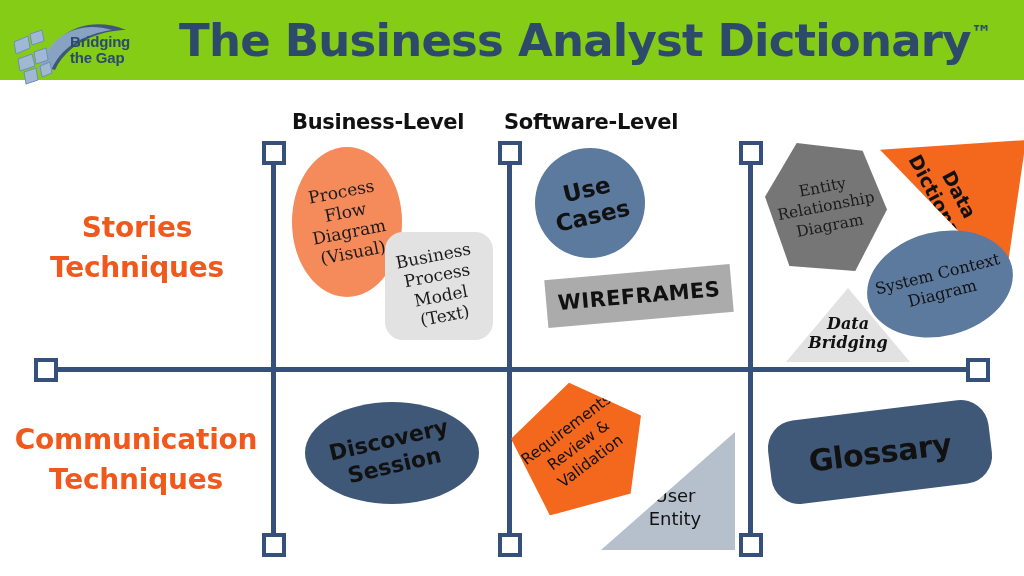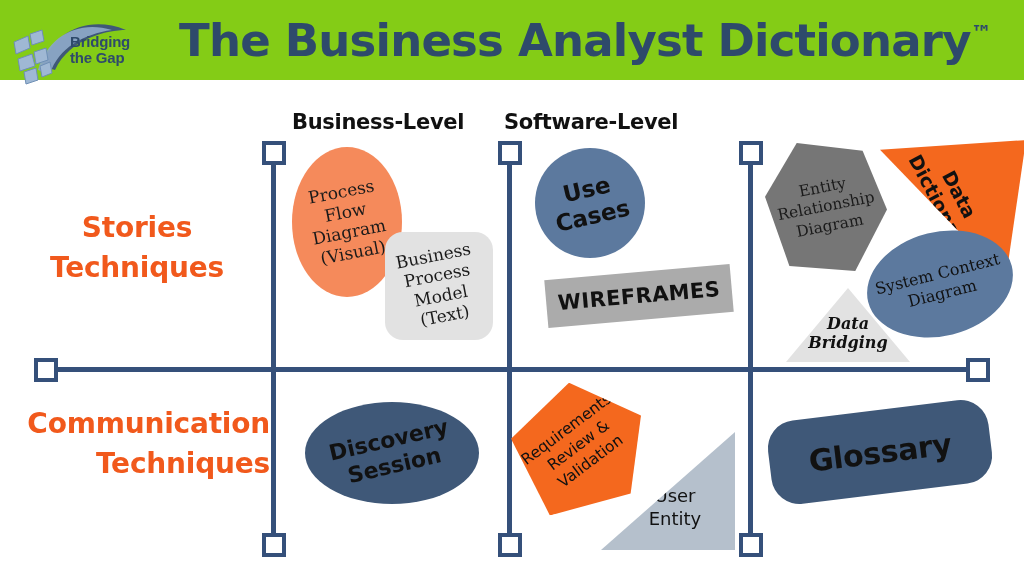--- a/index.html
+++ b/index.html
@@ -101,21 +101,21 @@
     position: absolute;
     color: #F1591C;
     font-size: 28px;
     font-weight: bold;
     font-family: "DejaVu Sans", sans-serif;
     text-align: center;
     line-height: 1.42;
     letter-spacing: -0.2px;
   }
   .row-label.r1 { left: 8px; top: 208px; width: 258px; }
-  .row-label.r2 { left: 2px; top: 404px; width: 268px; text-align: right; }
+  .row-label.r2 { left: 2px; top: 420px; width: 268px; }
 
   
   .shape {
     position: absolute;
     display: flex;
     align-items: center;
     justify-content: center;
     text-align: center;
     color: #1a1a1a;
     box-sizing: border-box;

